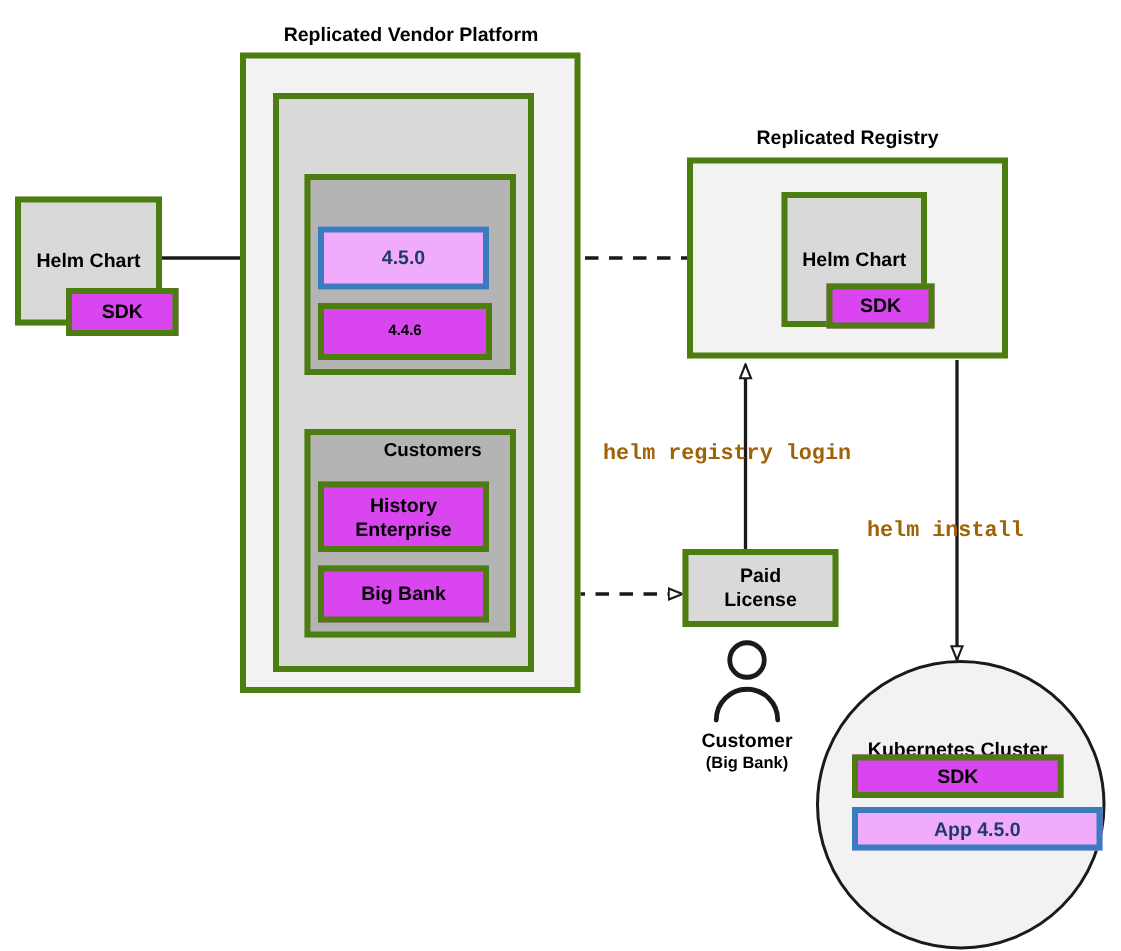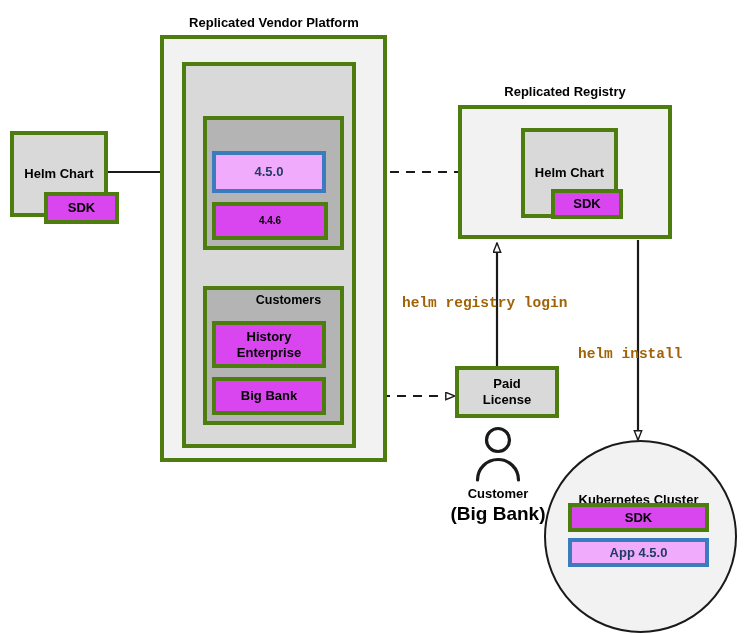--- a/index.html
+++ b/index.html
@@ -140,22 +140,22 @@
   <div class="cmd" style="left:578px;top:346px;">helm install</div>
 
   <div class="box fill-light" style="left:455px;top:366px;width:104px;height:52px;font-size:13px;white-space:pre-line;">Paid
 License</div>
 
   <svg class="person" style="left:472px;top:426px;" width="52" height="56" viewBox="0 0 52 56">
     <circle cx="26" cy="14" r="11.5" fill="#ffffff" stroke="#1a1a1a" stroke-width="3.2"></circle>
     <path d="M5.5,54 a20.5,20.5 0 0 1 41,0" fill="#ffffff" stroke="#1a1a1a" stroke-width="3.2" stroke-linecap="round"></path>
   </svg>
   <div class="lbl" style="left:436px;top:486px;width:124px;font-size:13px;">Customer</div>
-  <div class="lbl" style="left:436px;top:503px;width:124px;font-size:19px;">(Big Bank)</div>
+  <div class="lbl" style="left:436px;top:503px;width:124px;font-size:11px;">(Big Bank)</div>
 
   <div class="circle" style="left:544px;top:440px;width:189px;height:189px;"></div>
   <div class="lbl" style="left:544px;top:492px;width:189px;font-size:13px;">Kubernetes Cluster</div>
 
   <div class="box fill-white" style="left:568px;top:503px;width:141px;height:29px;font-size:13px;">SDK</div>
 
-  <div class="box fill-blue" style="left:568px;top:538px;width:141px;height:29px;font-size:13px;">App 4.5.0</div>
+  <div class="box fill-blue" style="left:568px;top:538px;width:167px;height:29px;font-size:13px;">App 4.5.0</div>
 
 </div>
 
 </body></html>

